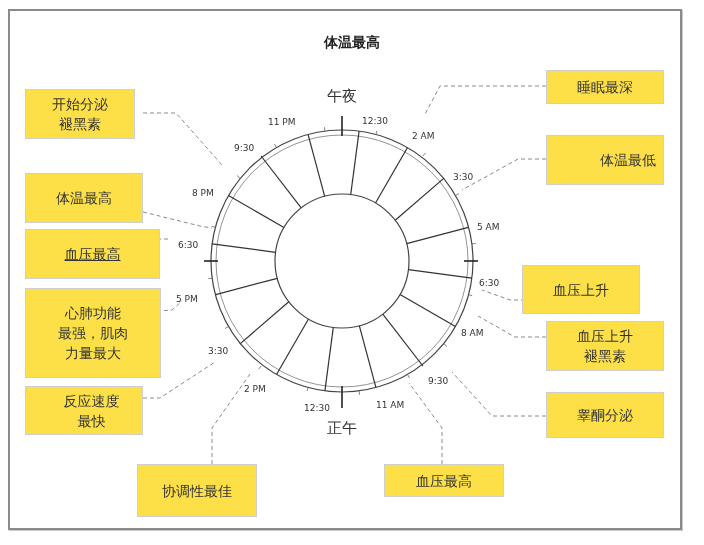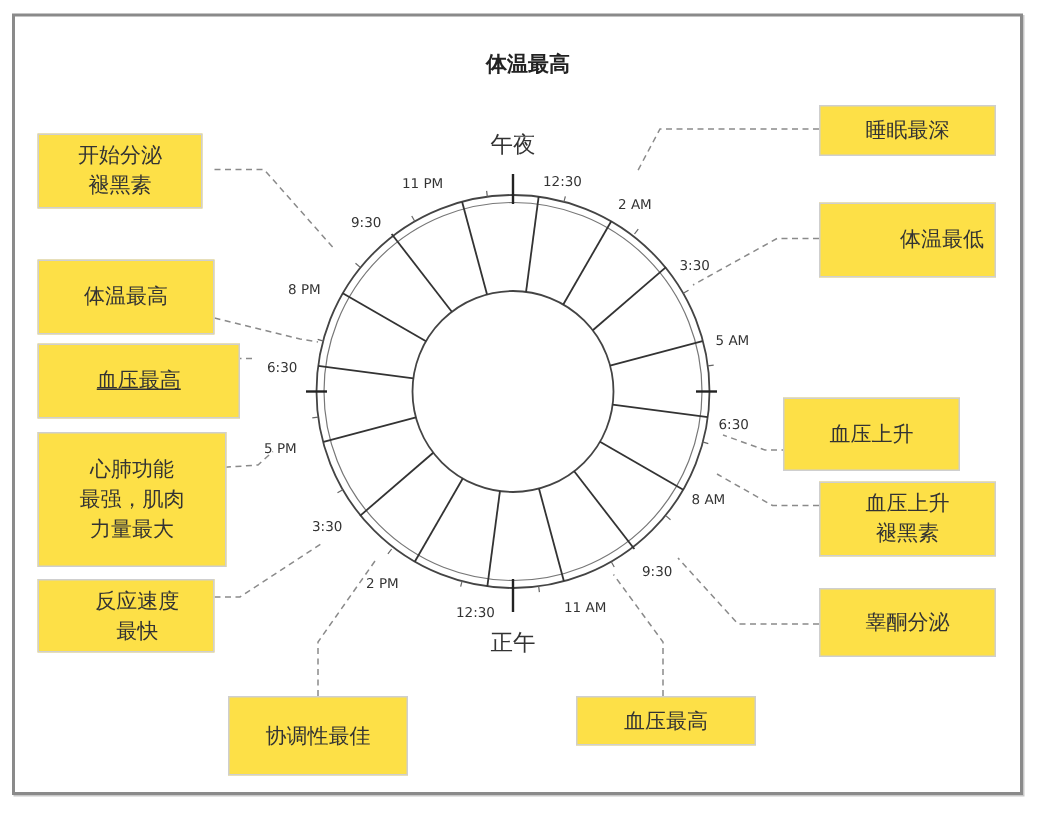--- a/index.html
+++ b/index.html
@@ -111,27 +111,27 @@
     <text class="lbl" x="192" y="196">8 PM</text>
     <text class="lbl" x="234" y="151">9:30</text>
     <text class="lbl" x="268" y="125">11 PM</text>
   </g>
 </svg>
 
 <div class="box" style="left:25px; top:89px; width:110px; height:50px;">开始分泌
 褪黑素</div>
 <div class="box" style="left:25px; top:173px; width:118px; height:50px;">体温最高</div>
 <div class="box" style="left:25px; top:229px; width:135px; height:50px;text-decoration:underline;">血压最高</div>
-<div class="box" style="left:25px; top:288px; width:126px; height:90px;">心肺功能
+<div class="box" style="left:25px; top:288px; width:136px; height:90px;">心肺功能
 最强，肌肉
 力量最大</div>
 <div class="box" style="left:25px; top:386px; width:118px; height:49px;padding-left:15px;">反应速度
 最快</div>
 
 <div class="box" style="left:546px; top:70px; width:118px; height:34px;">睡眠最深</div>
 <div class="box" style="left:546px; top:135px; width:118px; height:50px;padding-left:46px;">体温最低</div>
 <div class="box" style="left:522px; top:265px; width:118px; height:49px;">血压上升</div>
 <div class="box" style="left:546px; top:321px; width:118px; height:50px;">血压上升
 褪黑素</div>
 <div class="box" style="left:546px; top:392px; width:118px; height:46px;">睾酮分泌</div>
 
-<div class="box" style="left:152px; top:464px; width:120px; height:53px;">协调性最佳</div>
+<div class="box" style="left:137px; top:464px; width:120px; height:53px;">协调性最佳</div>
 <div class="box" style="left:384px; top:464px; width:120px; height:33px;">血压最高</div>
 
 </body></html>

